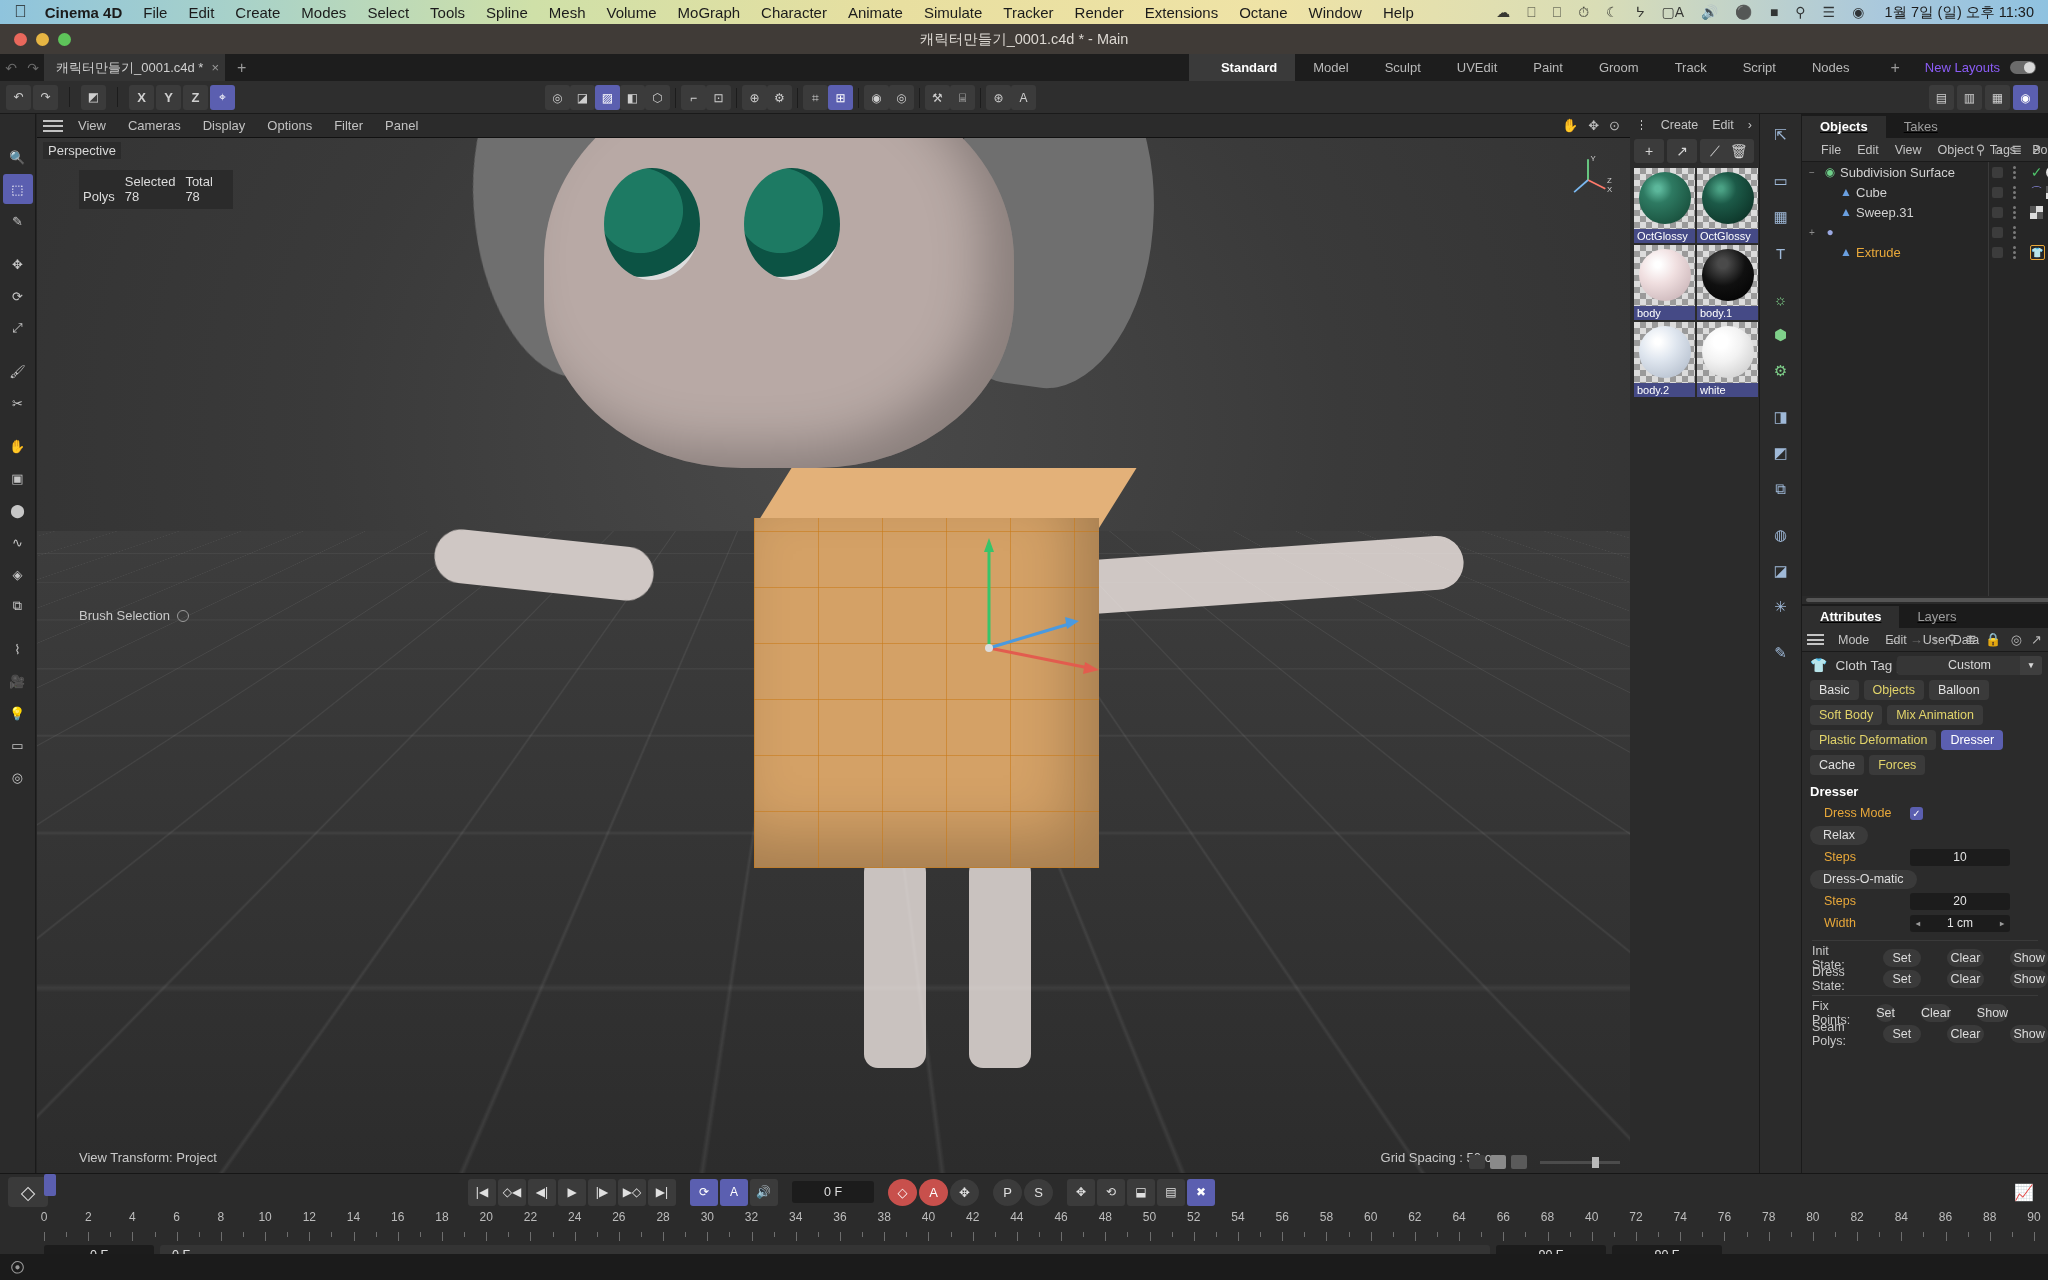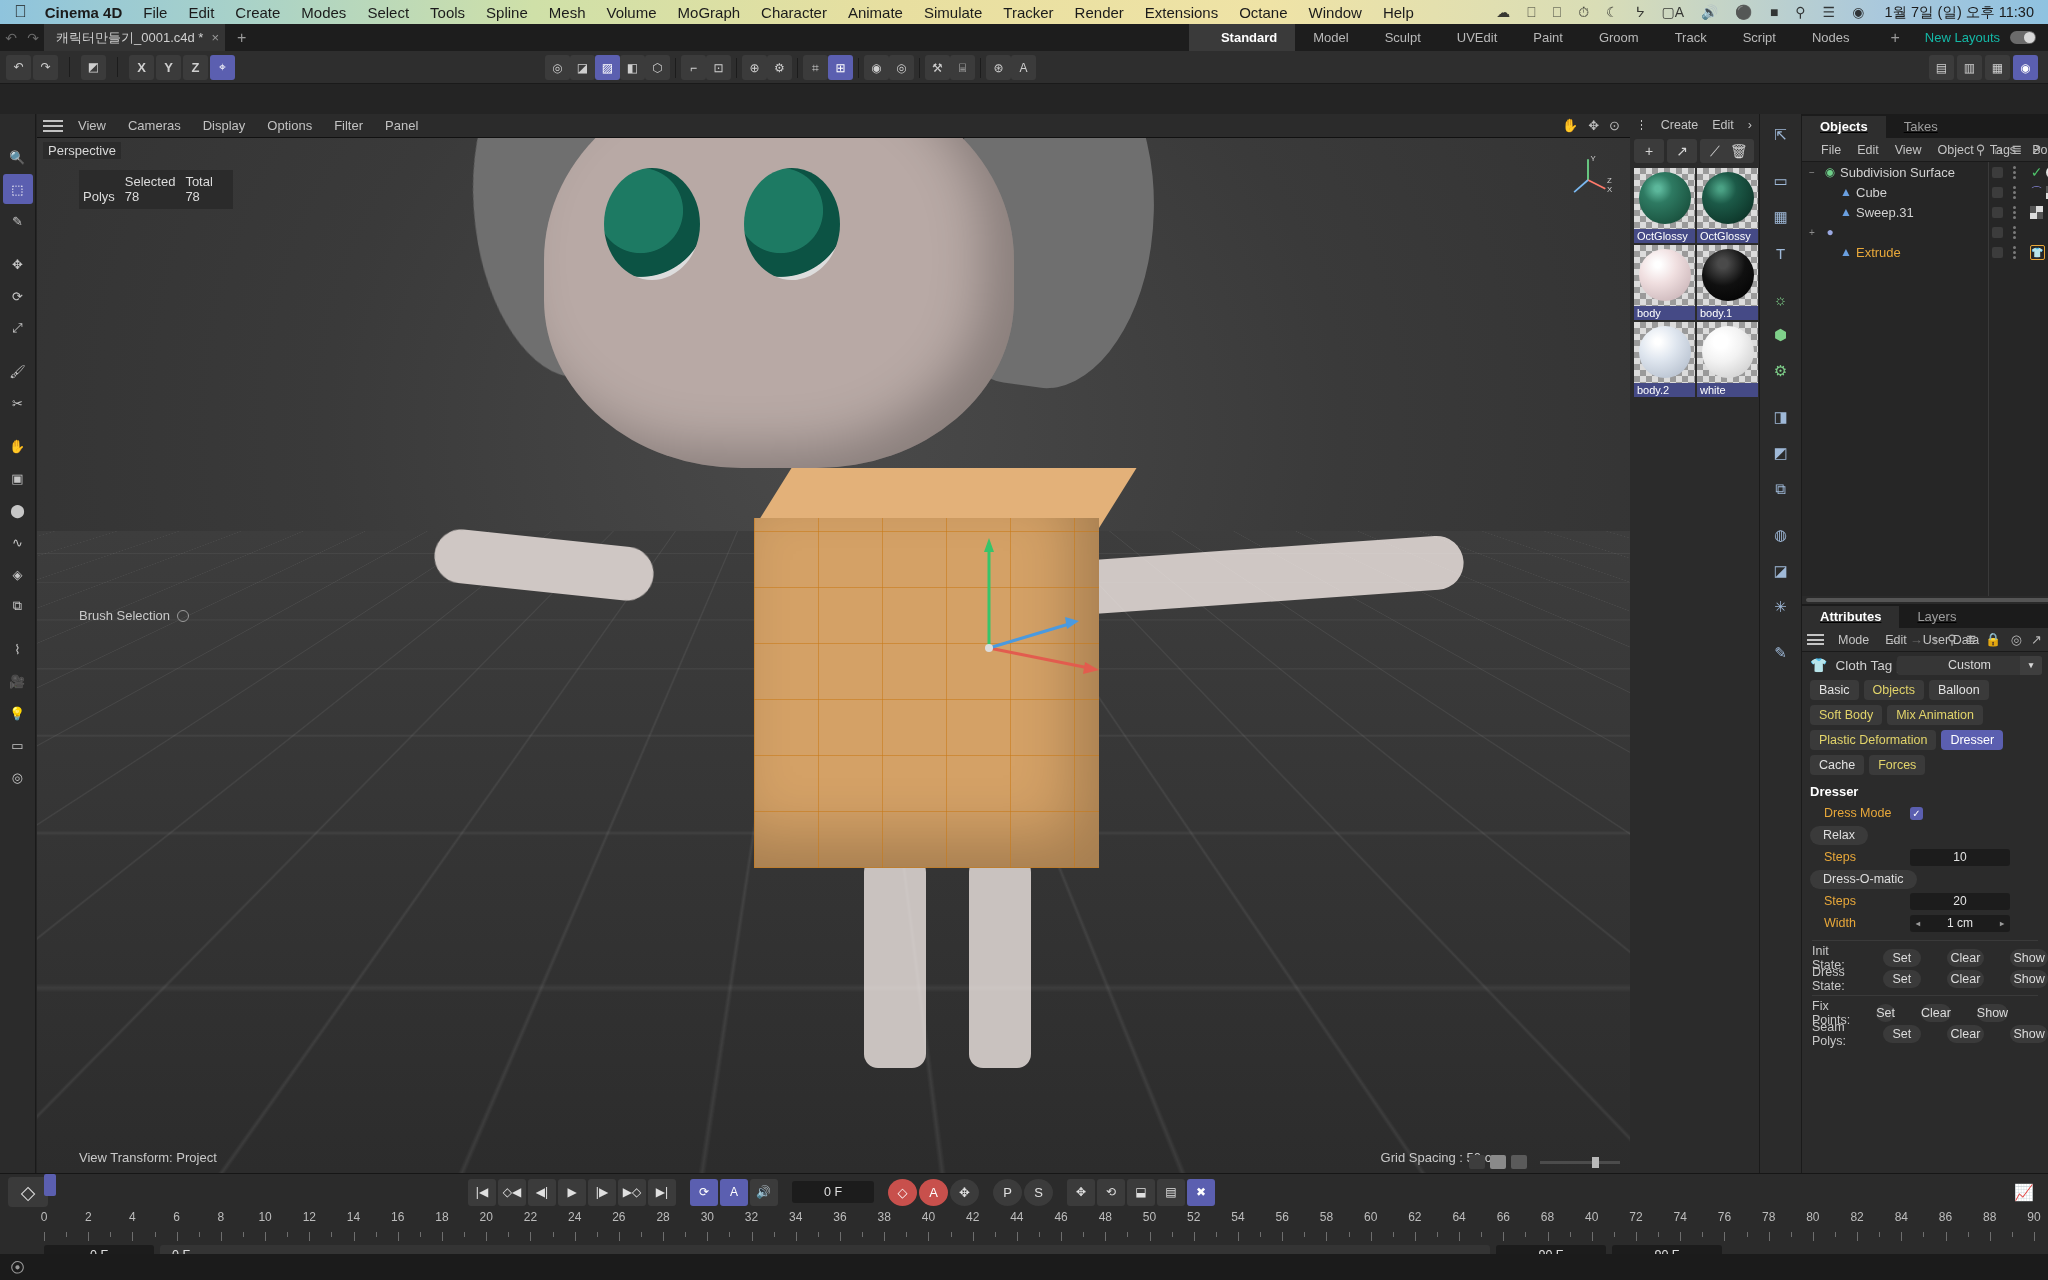--- a/index.html
+++ b/index.html
@@ -30,21 +30,21 @@
   #tabrow { height:27px; background:#1d1d1d; display:flex; align-items:center; position:relative; }
   #tabrow .navbtn { width:22px; text-align:center; color:#6a6a6a; font-size:14px; }
   .filetab { height:27px; background:#343434; display:flex; align-items:center;
     padding:0 6px 0 12px; gap:8px; font-size:13px; color:#cfcfcf; }
   .filetab .x { color:#9a9a9a; font-size:13px; }
   #tabrow .plus { color:#9a9a9a; font-size:16px; margin-left:12px; }
   #layouts { position:absolute; right:0; top:0; height:27px; display:flex; align-items:center; gap:0; }
   .ltab { font-size:13px; color:#b9b9b9; padding:0 18px; line-height:27px; height:27px; }
   .ltab.active { color:#ffffff; background:#3a3a3a; font-weight:bold;padding-left:32px; }
   .ltab.plus { color:#9a9a9a; padding:0 11px; font-size:15px; }
-  #newlayout { font-size:13px; color:#14b8a6; padding:0 10px 0 14px; }
+  #newlayout { font-size:13px; color:#8b5cf6; padding:0 10px 0 14px; }
   .toggle { width:26px; height:13px; border-radius:7px; background:#6b6b6b; position:relative; margin-right:12px; }
   .toggle:after { content:''; position:absolute; right:1px; top:1px; width:11px; height:11px;
     border-radius:50%; background:#d8d8d8; }
 
   
   #toolbar { height:33px; background:#2e2e2e; display:flex; align-items:center; position:relative;
     border-bottom:1px solid #1a1a1a; }
   .tbgroup { display:flex; align-items:center; gap:2px; padding:0 6px; }
   .tbtn { width:25px; height:25px; border-radius:3px; background:#3b3b3b; display:flex;
     align-items:center; justify-content:center; font-size:12px; color:#cfcfcf; }
@@ -281,20 +281,28 @@
   <span class="sysicon">⚫</span>
   <span class="sysicon">■</span>
   <span class="sysicon">⚲</span>
   <span class="sysicon">☰</span>
   <span class="sysicon">◉</span>
   <span class="clock">1월 7일 (일) 오후 11:30</span>
 </div>
 
 <div id="app">
 
+  <div id="titlebar">
+    <div id="lights">
+      <i style="background:#e9685c"></i>
+      <i style="background:#e6b察43;background:#e6b543"></i>
+      <i style="background:#5ec45a"></i>
+    </div>
+    <div class="ttl">캐릭터만들기_0001.c4d * - Main</div>
+  </div>
 
   <div id="tabrow">
     <span class="navbtn">↶</span>
     <span class="navbtn">↷</span>
     <div class="filetab">
       <span>캐릭터만들기_0001.c4d *</span>
       <span class="x">×</span>
     </div>
     <span class="plus">+</span>
 

